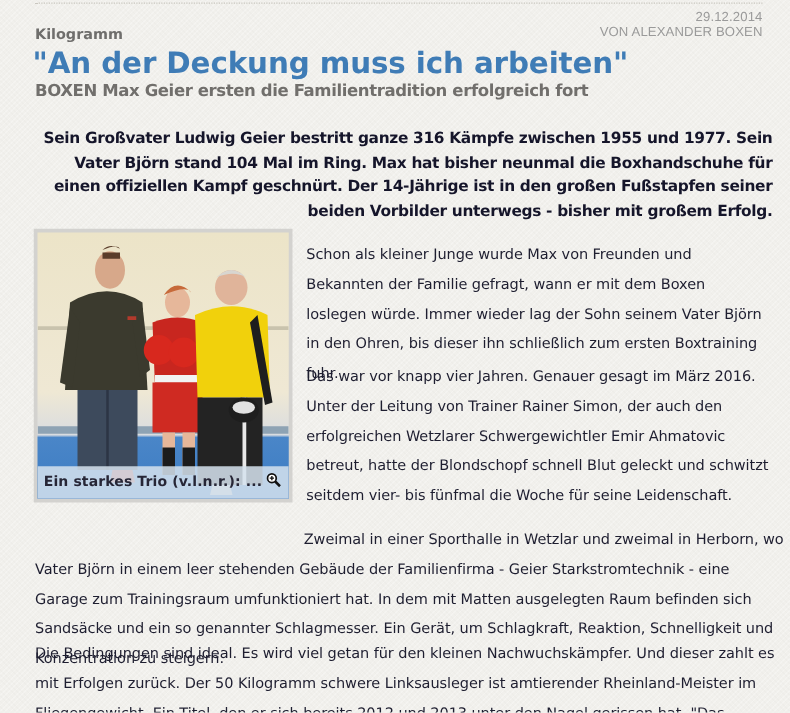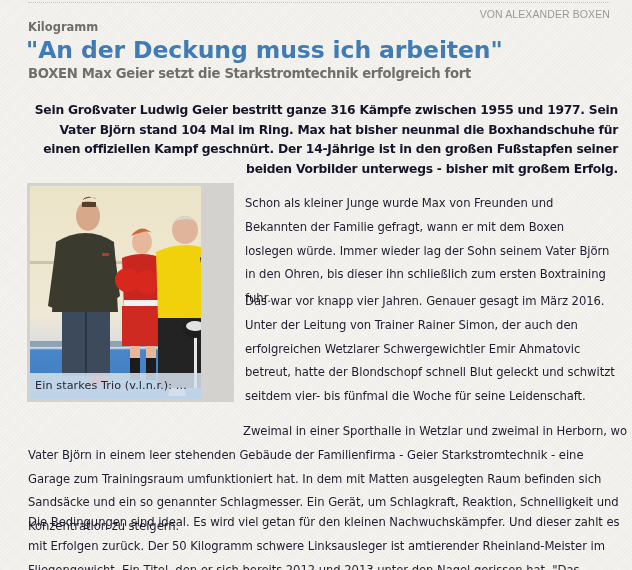--- a/index.html
+++ b/index.html
@@ -85,24 +85,25 @@
     left: 27px;
     top: 183px;
     width: 207px;
     height: 219px;
     background: #d3d2cf;
     box-sizing: border-box;
     padding: 3px;
   }
   .photo {
     position: relative;
-    width: 171px;
+    width: 201px;
     height: 213px;
     overflow: hidden;
     background: linear-gradient(to bottom, #ece4c8 0%, #efe8d4 60%, #d9dce0 76%, #4a86c8 77%, #3c7bc2 100%);
+    font-weight: bold;
   }
   .photo svg { position: absolute; left: 0; top: 0; }
   .caption {
     position: absolute;
     left: 0;
     bottom: 0;
     width: 201px;
     height: 26px;
     background: rgba(213, 226, 238, 0.86);
   }
@@ -135,28 +136,29 @@
   .p2 { left: 245px; top: 290px; width: 380px; }
   .p3 { left: 28px; top: 403px; width: 600px; text-indent: 215px; margin-top: 17px; }
   .p4 { left: 28px; top: 511px; width: 600px; }
 </style>
 </head>
 <body>
 
 <div class="dotline"></div>
 
 <div class="meta">
+  <div>29.12.2014</div>
   <div>VON ALEXANDER BOXEN</div>
 </div>
 
 <div class="kicker">Kilogramm</div>
 
 <h1 class="headline">"An der Deckung muss ich arbeiten"</h1>
 
-<h2 class="subline">BOXEN Max Geier setzt die Starkstromtechnik erfolgreich fort</h2>
+<h2 class="subline">BOXEN Max Geier ersten die Familientradition erfolgreich fort</h2>
 
 <p class="lead">Sein Großvater Ludwig Geier bestritt ganze 316 Kämpfe zwischen 1955 und 1977. Sein Vater Björn stand 104 Mal im Ring. Max hat bisher neunmal die Boxhandschuhe für einen offiziellen Kampf geschnürt. Der 14-Jährige ist in den großen Fußstapfen seiner beiden Vorbilder unterwegs - bisher mit großem Erfolg.</p>
 
 <div class="figure">
   <div class="photo" title="Drei Personen in einer Sporthalle: ein Mann in dunklem Pullover, ein junger Boxer in Rot mit Boxhandschuhen und ein Trainer in gelber Jacke">
     <svg width="201" height="213" viewBox="0 0 201 213">
 
       <rect x="0" y="75" width="201" height="3" fill="#c9c3ad"></rect>
       <rect x="0" y="155" width="201" height="6" fill="#8ea3b4"></rect>
 

